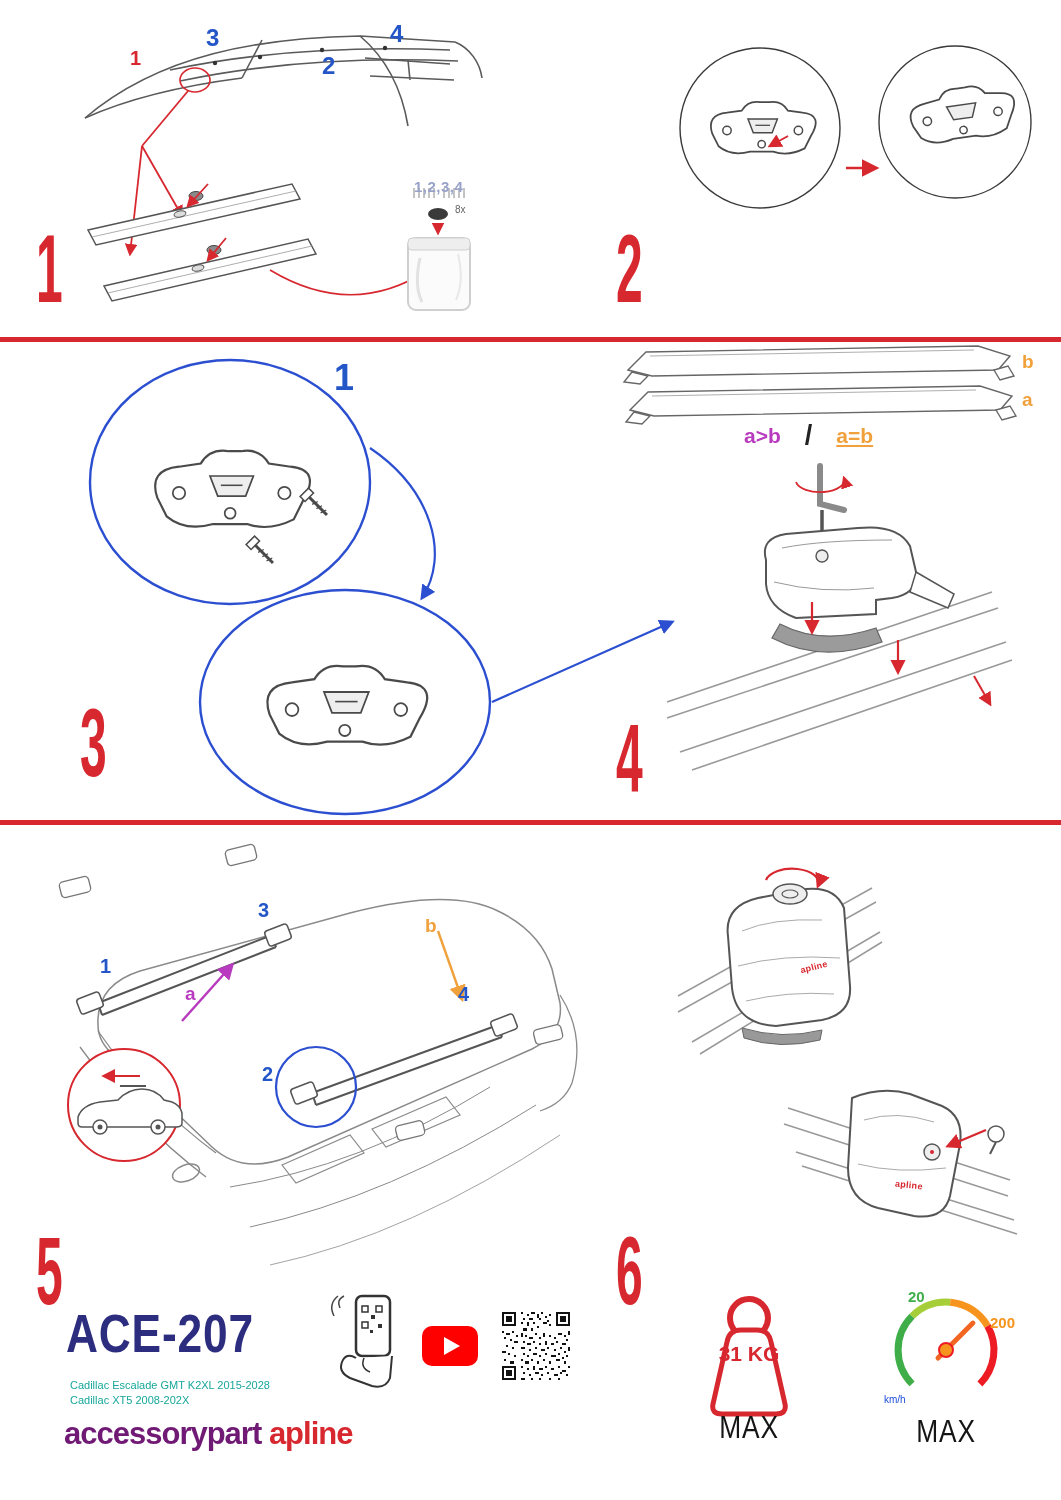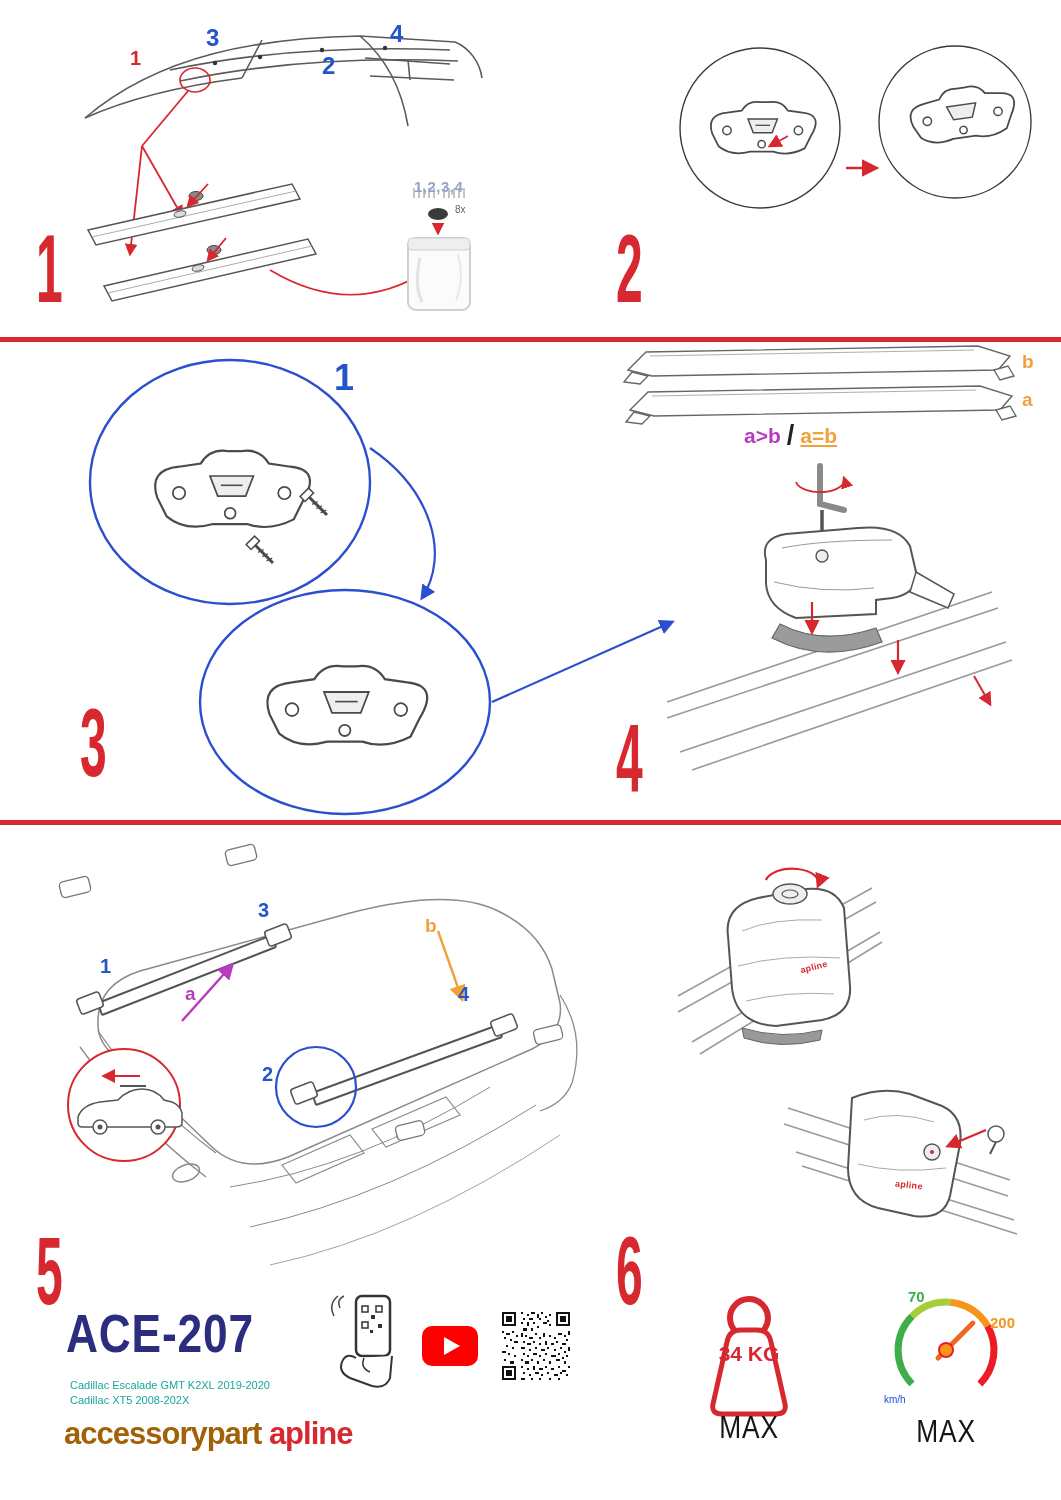--- a/index.html
+++ b/index.html
@@ -12,30 +12,30 @@
   .stepnum { position:absolute; color:#d7282f; font-size:96px; font-weight:700; line-height:0.9;
              transform:scaleX(0.5); transform-origin:left top; }
   .bluelabel { position:absolute; color:#2456c8; font-size:24px; font-weight:600; line-height:1; }
   .bluelabel-sm { position:absolute; color:#2456c8; font-size:20px; font-weight:700; line-height:1; }
   .redlabel-sm { position:absolute; color:#d7282f; font-size:20px; font-weight:600; line-height:1; }
   .graylist { position:absolute; color:#98a2c8; font-size:15px; font-weight:600; letter-spacing:0.5px; }
   .qty { position:absolute; color:#666; font-size:10px; }
   .callout1 { position:absolute; color:#2456c8; font-size:36px; font-weight:700; line-height:1; }
   .orangelabel { position:absolute; color:#f0a13c; font-size:19px; font-weight:700; line-height:1; }
   .purplelabel { position:absolute; color:#b83bbf; font-size:19px; font-weight:700; line-height:1; }
-  .formula { position:absolute; display:flex; align-items:center; gap:6px; }
+  .formula { position:absolute; display:flex; align-items:center; gap:24px; }
   .f-purple { color:#b83bbf; font-size:21px; font-weight:700; }
   .f-slash { color:#222; font-size:27px; font-weight:700; }
   .f-orange { color:#f0a13c; font-size:21px; font-weight:700;text-decoration:underline; }
   .aplinetag { position:absolute; color:#d7282f; font-size:9px; font-weight:700; letter-spacing:0.3px; }
   .model { position:absolute; color:#2d2d80; font-size:54px; font-weight:700; line-height:1;
            transform:scaleX(0.82); transform-origin:left top; letter-spacing:1px; }
   .compat { position:absolute; color:#18a79b; font-size:11px; line-height:1.35; }
   .brandline { position:absolute; font-size:31px; font-weight:700; letter-spacing:-1px; line-height:1; }
-  .brand-dark { color:#a16207; }
+  .brand-dark { color:#701a75; }
   .brand-red { color:#d7282f; }
   .limit-val { position:absolute; color:#d7282f; font-size:21px; font-weight:700; text-align:center; }
   .max { position:absolute; color:#151515; font-size:31px; font-weight:400; text-align:center;
          transform:scaleX(0.85); letter-spacing:1px; }
   .tick-green { position:absolute; color:#3fae49; font-size:15px; font-weight:700; }
   .tick-orange { position:absolute; color:#f7941d; font-size:15px; font-weight:700; }
   .kmh { position:absolute; color:#1d4ed8; font-size:10px; }
 </style>
 </head>
 <body>
@@ -350,21 +350,21 @@
     <circle cx="214" cy="66" r="8" fill="#fff" stroke="#555" stroke-width="1.5"></circle>
     <line x1="214" y1="74" x2="208" y2="86" stroke="#555" stroke-width="2"></line>
     <line x1="204" y1="62" x2="166" y2="78" stroke="#d7282f" stroke-width="2.2" marker-end="url(#ar7)"></line>
   </svg>
   <span class="aplinetag" style="left:800px; top:962px; transform:rotate(-14deg);">apline</span>
   <span class="aplinetag" style="left:895px; top:1180px; transform:rotate(6deg);">apline</span>
   <div class="stepnum" style="left:616px; top:1228px;">6</div>
 
   <div class="model" style="left:66px; top:1306px;">ACE-207</div>
   <div class="compat" style="left:70px; top:1378px;">
-    <div>Cadillac Escalade GMT K2XL 2019-2020</div>
+    <div>Cadillac Escalade GMT K2XL 2015-2028</div>
     <div>Cadillac XT5 2008-202X</div>
   </div>
   <div class="brandline" style="left:64px; top:1418px;">
     <span class="brand-dark">accessorypart</span>
     <span class="brand-red">apline</span>
   </div>
 
   <svg class="abs" style="left:326px; top:1292px;" width="78" height="96" viewBox="0 0 78 96">
     <path d="M14,16 Q10,8 18,4" fill="none" stroke="#444" stroke-width="1.5"></path>
     <path d="M8,24 Q2,12 12,4" fill="none" stroke="#444" stroke-width="1.5"></path>
@@ -403,31 +403,31 @@
         <rect x="28" y="2" width="3" height="3"></rect>
         <rect x="2" y="28" width="3" height="3"></rect>
     </g>
     <path fill="#111" d="M9 0h1v1H9zM12 1h1v1h-1zM14 0h2v1h-2zM17 1h1v2h-1zM19 0h1v1h-1zM21 2h1v1h-1zM23 1h1v1h-1zM10 3h1v1h-1zM13 3h2v1h-2zM18 3h1v1h-1zM22 4h1v1h-1zM9 5h1v1H9zM12 5h1v2h-1zM15 5h1v1h-1zM20 5h2v1h-2zM23 6h1v1h-1zM10 8h2v1h-2zM14 8h1v1h-1zM17 7h1v1h-1zM0 9h1v1H0zM2 10h2v1H2zM5 9h1v1H5zM7 11h1v1H7zM1 12h1v1H1zM4 13h1v1H4zM6 14h2v1H6zM2 16h1v1H2zM5 17h1v1H5zM0 19h2v1H0zM3 20h1v1H3zM6 21h1v1H6zM1 23h1v1H1zM4 24h2v1H4zM9 10h1v2H9zM11 11h1v1h-1zM13 12h2v1h-2zM16 10h1v1h-1zM18 12h1v1h-1zM20 10h1v2h-1zM23 11h1v1h-1zM25 12h1v1h-1zM27 10h2v1h-2zM30 11h1v1h-1zM32 9h1v2h-1zM10 14h1v1h-1zM12 15h2v1h-2zM15 14h1v1h-1zM18 15h1v1h-1zM21 14h1v2h-1zM24 15h1v1h-1zM26 14h1v1h-1zM29 15h2v1h-2zM31 13h1v1h-1zM9 17h2v1H9zM13 18h1v1h-1zM16 17h1v1h-1zM19 18h2v1h-2zM22 17h1v1h-1zM25 18h1v1h-1zM28 17h1v1h-1zM30 19h1v1h-1zM32 17h1v2h-1zM10 20h1v1h-1zM12 21h1v1h-1zM15 20h2v1h-2zM18 21h1v1h-1zM21 20h1v1h-1zM24 21h2v1h-2zM27 20h1v1h-1zM29 22h1v1h-1zM31 21h1v1h-1zM9 23h1v1H9zM11 24h2v1h-2zM14 23h1v1h-1zM17 24h1v1h-1zM20 23h1v1h-1zM23 24h1v1h-1zM26 23h2v1h-2zM30 24h1v1h-1zM9 26h1v1H9zM12 27h1v1h-1zM15 26h1v2h-1zM18 27h2v1h-2zM21 26h1v1h-1zM24 27h1v1h-1zM27 26h1v1h-1zM29 28h2v1h-2zM32 26h1v1h-1zM10 29h1v1h-1zM13 30h1v1h-1zM16 29h2v1h-2zM19 30h1v1h-1zM22 29h1v1h-1zM25 30h2v1h-2zM28 29h1v1h-1zM31 30h1v1h-1zM9 32h2v1H9zM14 32h1v1h-1zM18 32h1v1h-1zM23 32h1v1h-1zM27 32h1v1h-1z"></path>
   </svg>
 
   <svg class="abs" style="left:683px; top:1288px;" width="132" height="130" viewBox="0 0 132 130">
     <circle cx="66" cy="30" r="19" fill="none" stroke="#d7282f" stroke-width="6"></circle>
     <path d="M30,116 L44,54 Q46,42 58,42 L74,42 Q86,42 88,54 L102,116 Q104,126 93,126 L39,126 Q28,126 30,116 Z" fill="#fff" stroke="#d7282f" stroke-width="5" stroke-linejoin="round"></path>
   </svg>
-  <div class="limit-val" style="left:705px; top:1342px; width:88px;">34 KG</div>
+  <div class="limit-val" style="left:705px; top:1342px; width:88px;">31 KG</div>
   <div class="max" style="left:703px; top:1410px; width:92px;">MAX</div>
 
   <svg class="abs" style="left:884px; top:1288px;" width="124" height="124" viewBox="0 0 124 124">
     <g fill="none" stroke-width="7">
       <path d="M28.1,95.9 A48,48 0 0 1 28.1,28.1" stroke="#3fae49"></path>
       <path d="M28.1,28.1 A48,48 0 0 1 66.2,14.2" stroke="#a6ce39"></path>
       <path d="M66.2,14.2 A48,48 0 0 1 103.6,38" stroke="#f7941d"></path>
       <path d="M103.6,38 A48,48 0 0 1 95.9,95.9" stroke="#ed1c24"></path>
     </g>
     <line x1="54" y1="70" x2="88.9" y2="35.1" stroke="#f26522" stroke-width="5" stroke-linecap="round"></line>
     <circle cx="62" cy="62" r="7" fill="#f7941d" stroke="#ed1c24" stroke-width="2"></circle>
   </svg>
-  <span class="tick-green" style="left:908px; top:1288px;">70</span>
+  <span class="tick-green" style="left:908px; top:1288px;">20</span>
   <span class="tick-orange" style="left:990px; top:1314px;">200</span>
   <div class="kmh" style="left:884px; top:1394px; width:124px;">km/h</div>
   <div class="max" style="left:884px; top:1414px; width:124px;">MAX</div>
 
 </div>
 
 </body></html>

